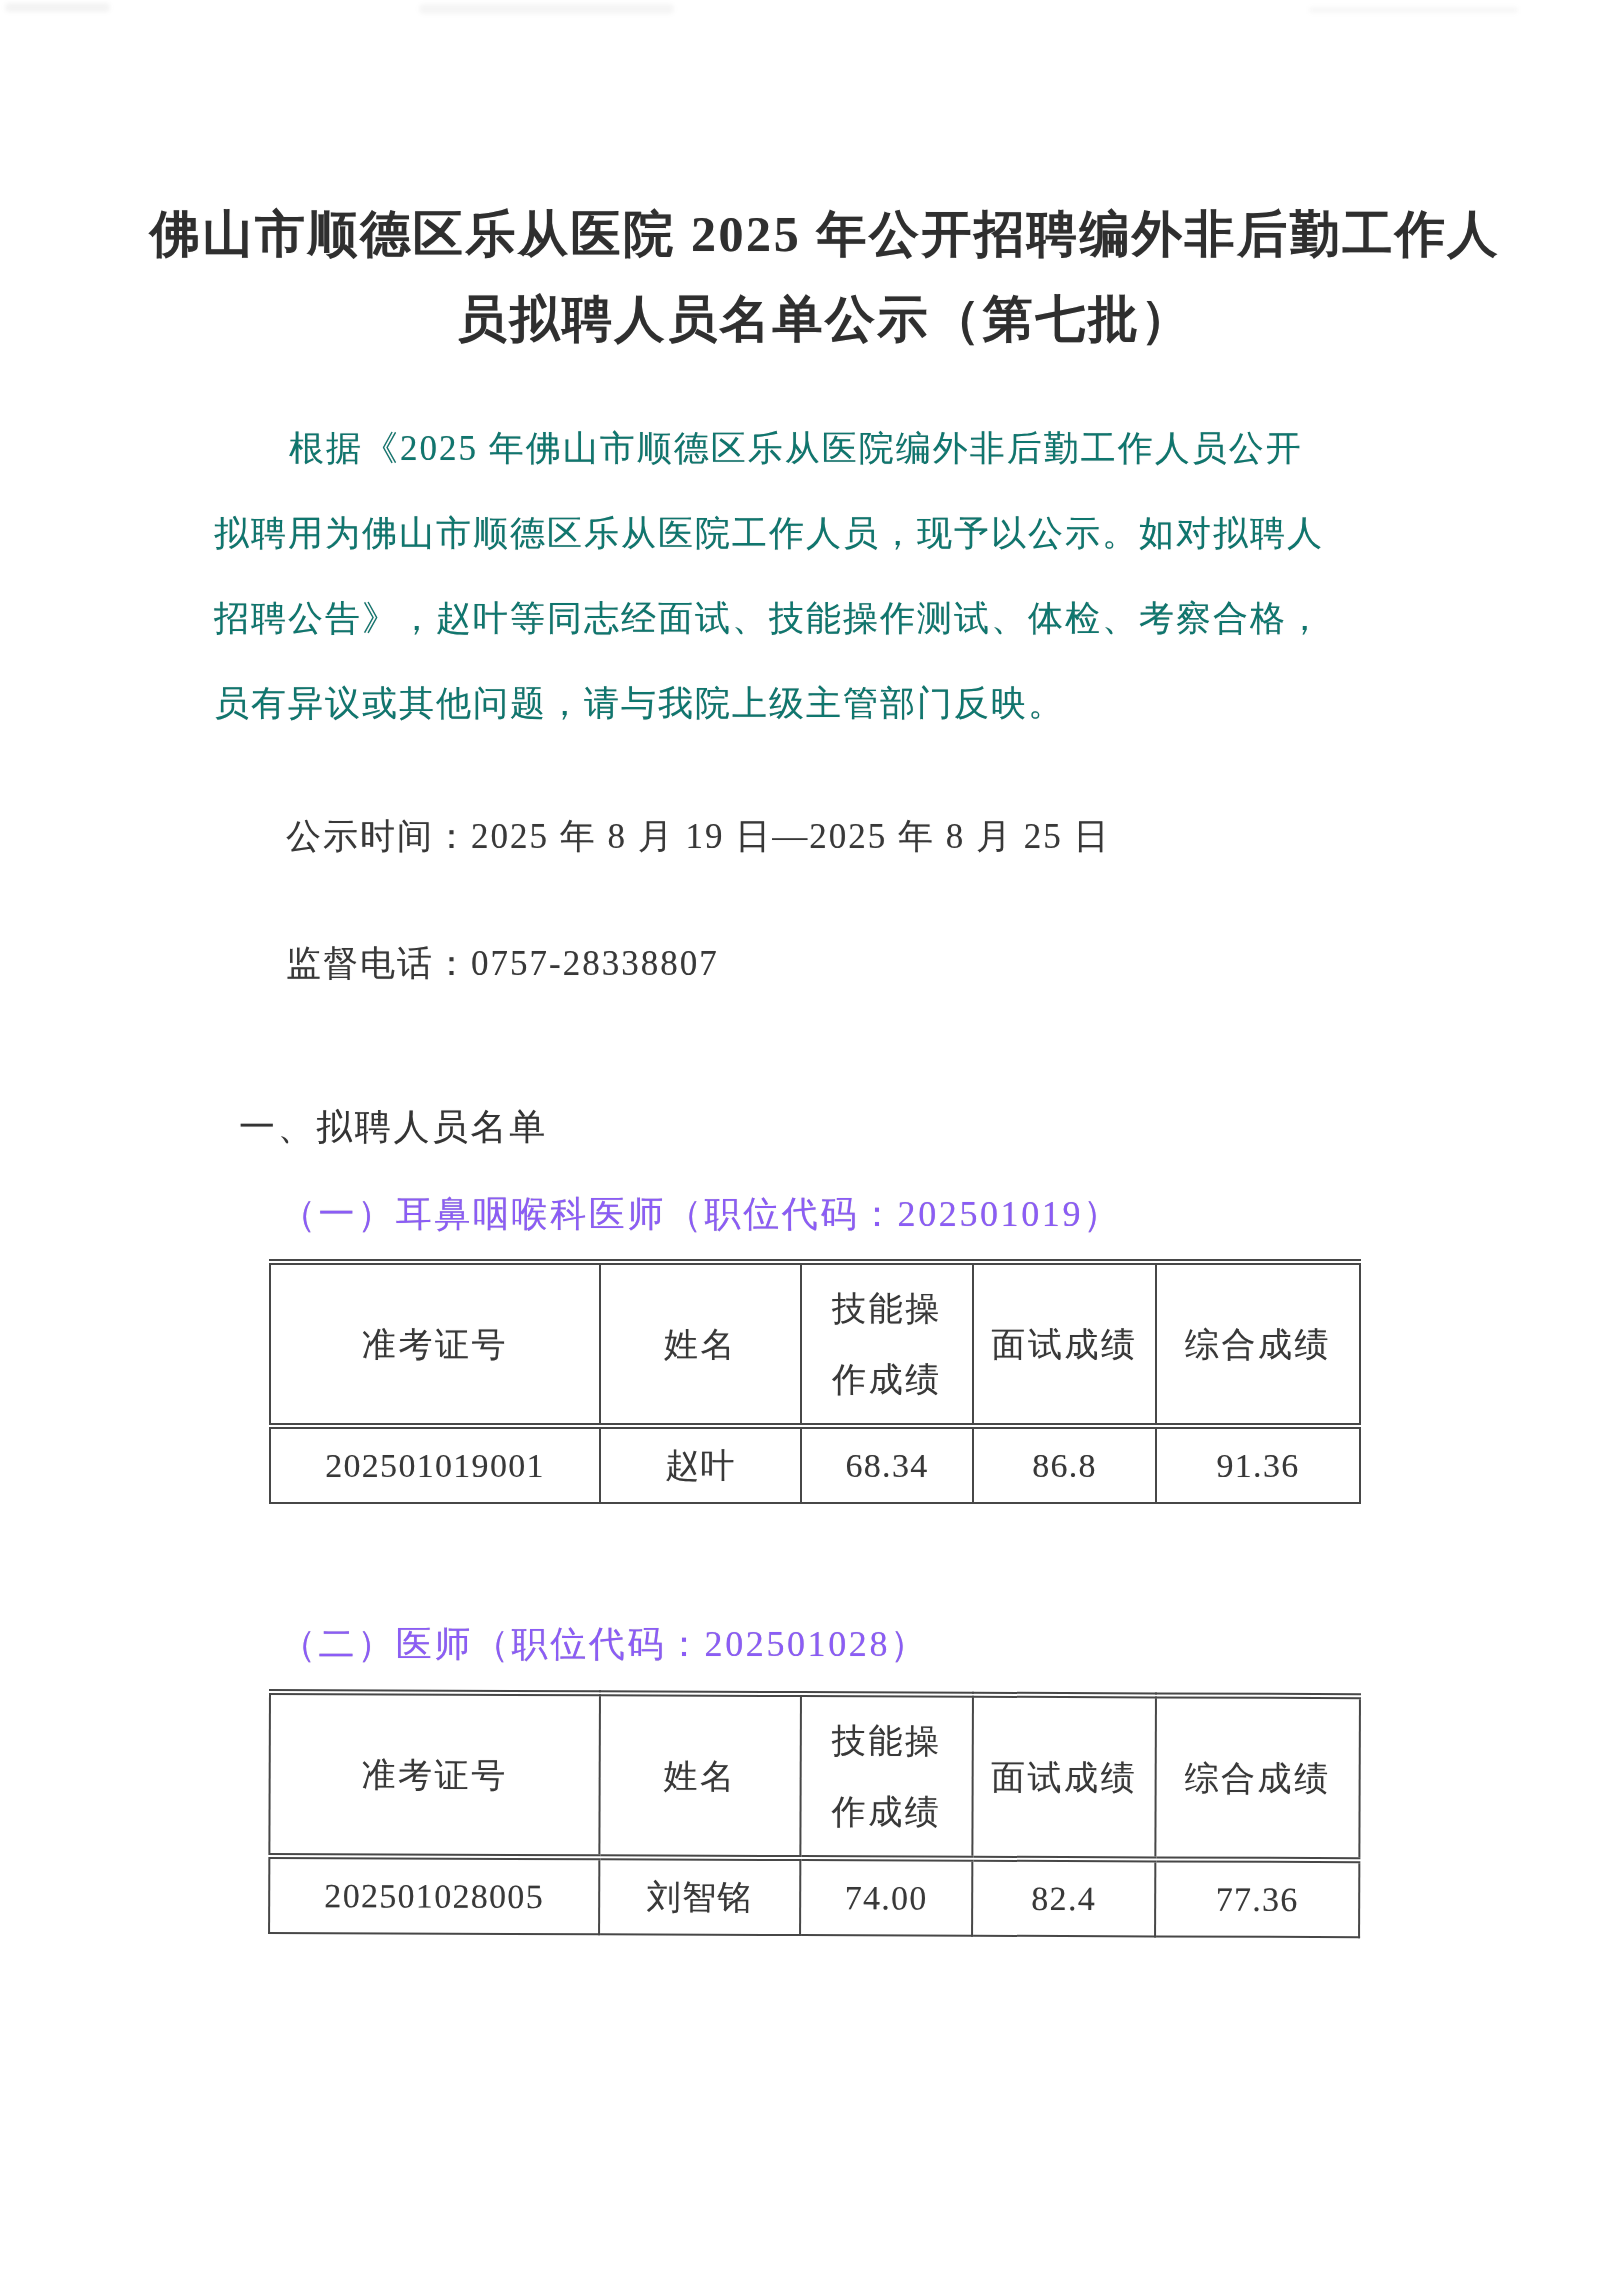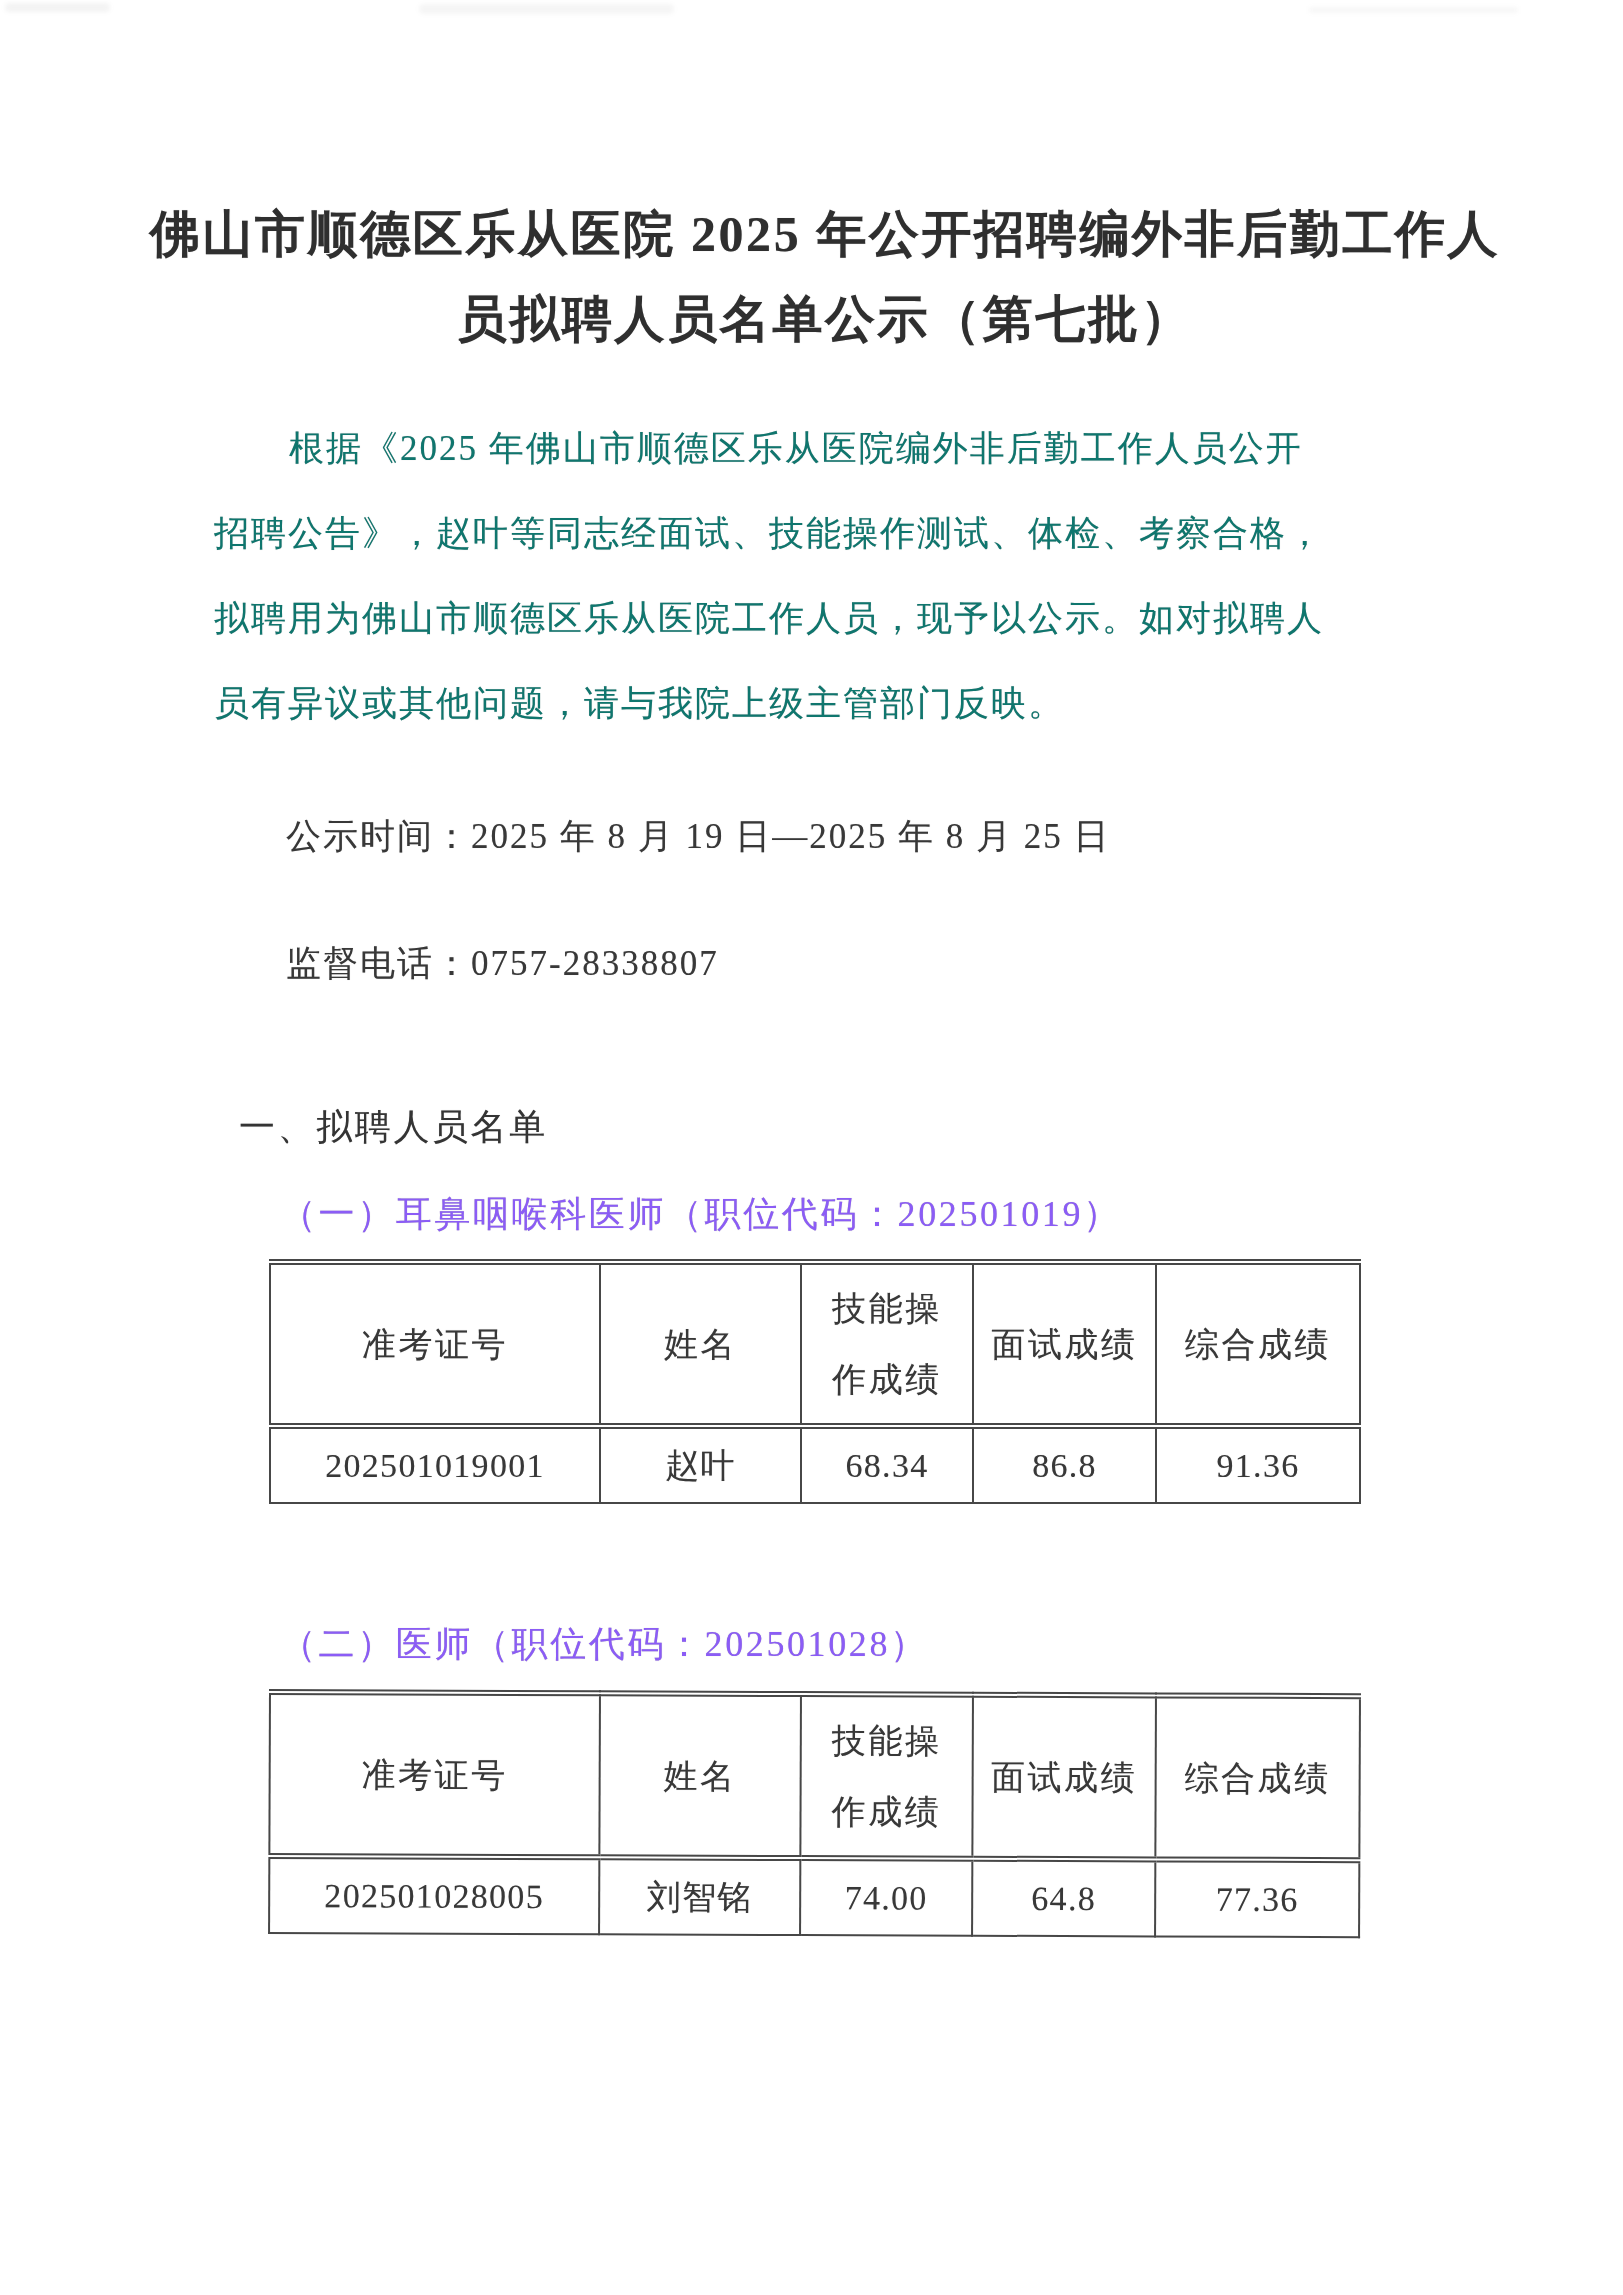--- a/index.html
+++ b/index.html
@@ -92,22 +92,22 @@
   <div class="smudge s2"></div>
   <div class="smudge s3"></div>
 
   <h1 class="title">
     <span class="tline">佛山市顺德区乐从医院 2025 年公开招聘编外非后勤工作人</span>
     <span class="tline">员拟聘人员名单公示（第七批）</span>
   </h1>
 
   <div class="para">
     <div class="pline indent">根据《2025 年佛山市顺德区乐从医院编外非后勤工作人员公开</div>
+    <div class="pline">拟聘用为佛山市顺德区乐从医院工作人员，现予以公示。如对拟聘人</div>
     <div class="pline">招聘公告》，赵叶等同志经面试、技能操作测试、体检、考察合格，</div>
-    <div class="pline">拟聘用为佛山市顺德区乐从医院工作人员，现予以公示。如对拟聘人</div>
     <div class="pline">员有异议或其他问题，请与我院上级主管部门反映。</div>
   </div>
 
   <div class="single-line pubtime">公示时间：2025 年 8 月 19 日—2025 年 8 月 25 日</div>
 
   <div class="single-line phone">监督电话：0757-28338807</div>
 
   <div class="single-line list-heading">一、拟聘人员名单</div>
 
   <div class="single-line job-heading jh1">（一）耳鼻咽喉科医师（职位代码：202501019）</div>
@@ -159,20 +159,20 @@
 作成绩</th>
         <th>面试成绩</th>
         <th>综合成绩</th>
       </tr>
     </thead>
     <tbody>
       <tr>
         <td>202501028005</td>
         <td>刘智铭</td>
         <td>74.00</td>
-        <td>64.8</td>
+        <td>82.4</td>
         <td>77.36</td>
       </tr>
     </tbody>
   </table>
 
 </div>
 
 
 </body></html>

